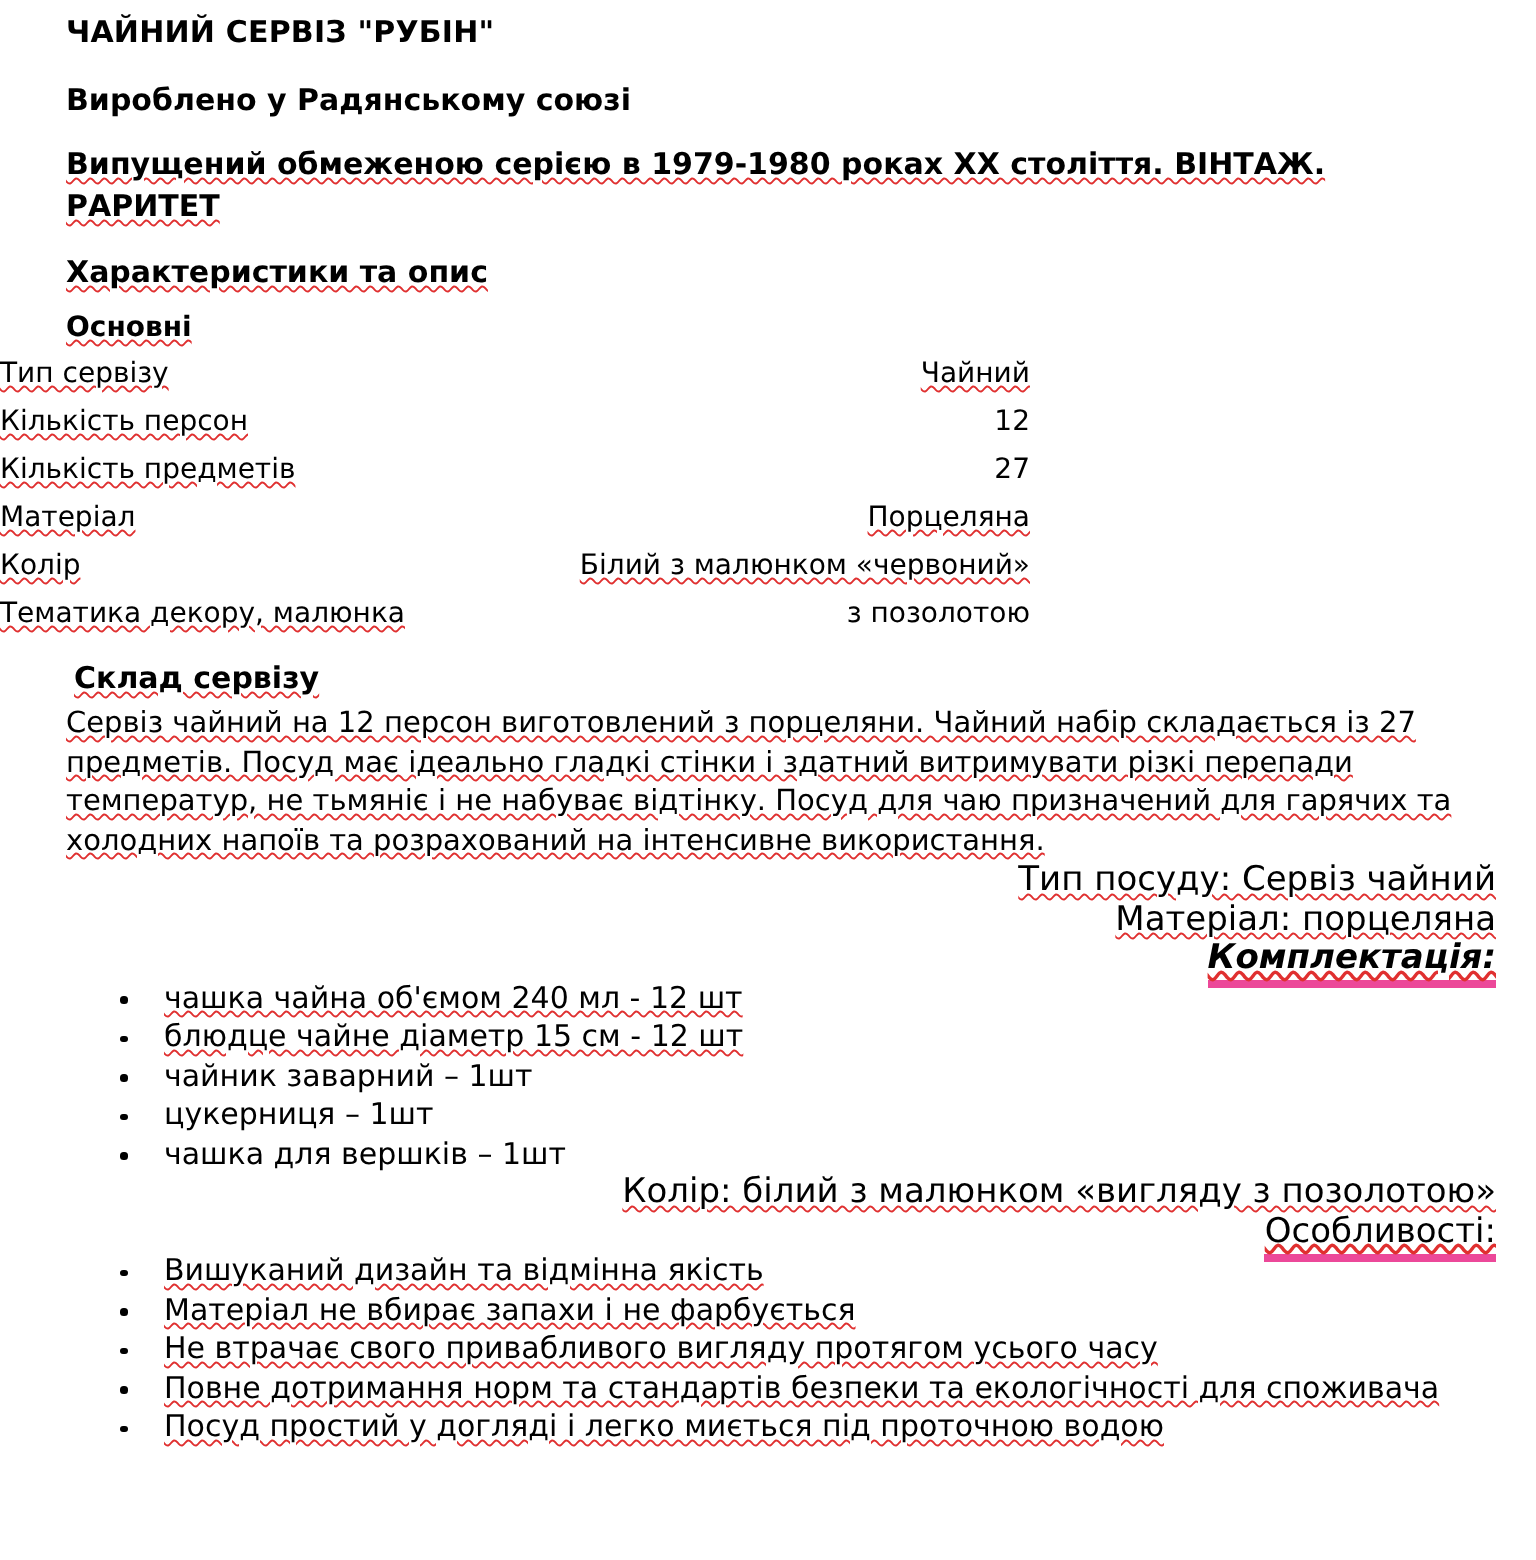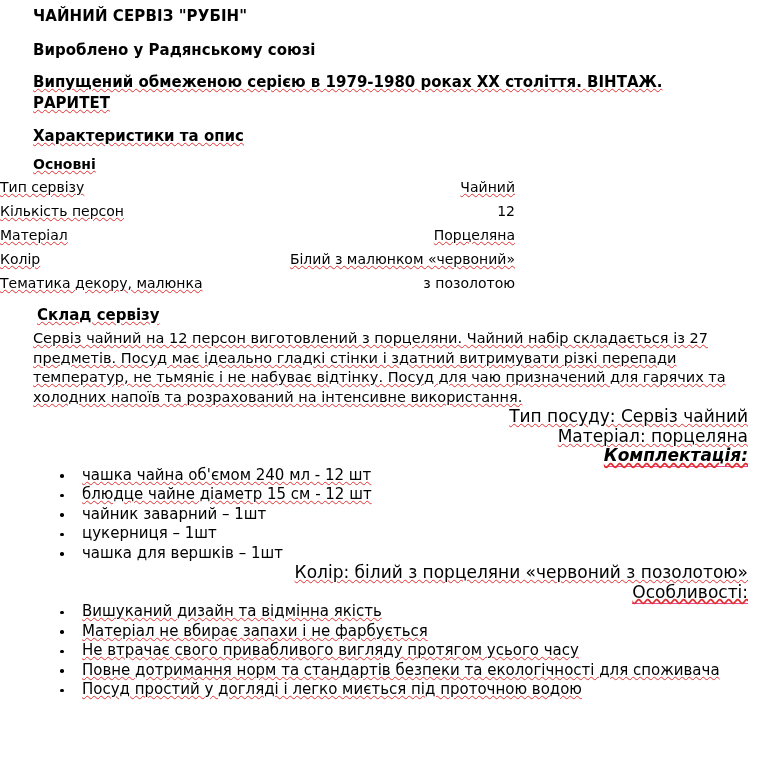--- a/index.html
+++ b/index.html
@@ -31,21 +31,21 @@
     text-decoration-color: #e03030;
     text-decoration-thickness: 1px;
     text-underline-offset: 1px;
   }
   
   .ul-sp {
     text-decoration: underline;
     text-decoration-style: wavy;
     text-decoration-color: #e03030;
     text-underline-offset: 1px;
-    border-bottom: 1px solid #ec4899;
+    border-bottom: 4px solid #ec4899;
     padding-bottom: 1px;
   }
 
   
   .doc-title {
     margin: 0;
     padding: 7px 0 0 33px;
     font-size: 15px;
     font-weight: bold;
     line-height: 19px;
@@ -162,20 +162,24 @@
     <tbody>
       <tr>
         <td class="k"><span class="sp">Тип сервізу</span></td>
         <td class="v"><span class="sp">Чайний</span></td>
       </tr>
       <tr>
         <td class="k"><span class="sp">Кількість персон</span></td>
         <td class="v">12</td>
       </tr>
       <tr>
+        <td class="k"><span class="sp">Кількість предметів</span></td>
+        <td class="v">27</td>
+      </tr>
+      <tr>
         <td class="k"><span class="sp">Матеріал</span></td>
         <td class="v"><span class="sp">Порцеляна</span></td>
       </tr>
       <tr>
         <td class="k"><span class="sp">Колір</span></td>
         <td class="v"><span class="sp">Білий з малюнком «червоний»</span></td>
       </tr>
       <tr>
         <td class="k"><span class="sp">Тематика декору, малюнка</span></td>
         <td class="v">з позолотою</td>
@@ -194,21 +198,21 @@
   <p class="line italic"><span class="ul-sp">Комплектація:</span></p>
 
   <ul class="bullets">
     <li><span class="sp">чашка чайна об'ємом 240 мл - 12 шт</span></li>
     <li><span class="sp">блюдце чайне діаметр 15 см - 12 шт</span></li>
     <li><span>чайник заварний – 1шт</span></li>
     <li><span>цукерниця – 1шт</span></li>
     <li><span>чашка для вершків – 1шт</span></li>
   </ul>
 
-  <p class="line"><span class="sp">Колір: білий з порцеляни «червоний з позолотою»</span></p>
+  <p class="line"><span class="sp">Колір: білий з малюнком «вигляду з позолотою»</span></p>
 
   <p class="line"><span class="ul-sp">Особливості:</span></p>
 
   <ul class="bullets">
     <li><span class="sp">Вишуканий дизайн та відмінна якість</span></li>
     <li><span class="sp">Матеріал не вбирає запахи і не фарбується</span></li>
     <li><span class="sp">Не втрачає свого привабливого вигляду протягом усього часу</span></li>
     <li><span class="sp">Повне дотримання норм та стандартів безпеки та екологічності для споживача</span></li>
     <li><span class="sp">Посуд простий у догляді і легко миється під проточною водою</span></li>
   </ul>

